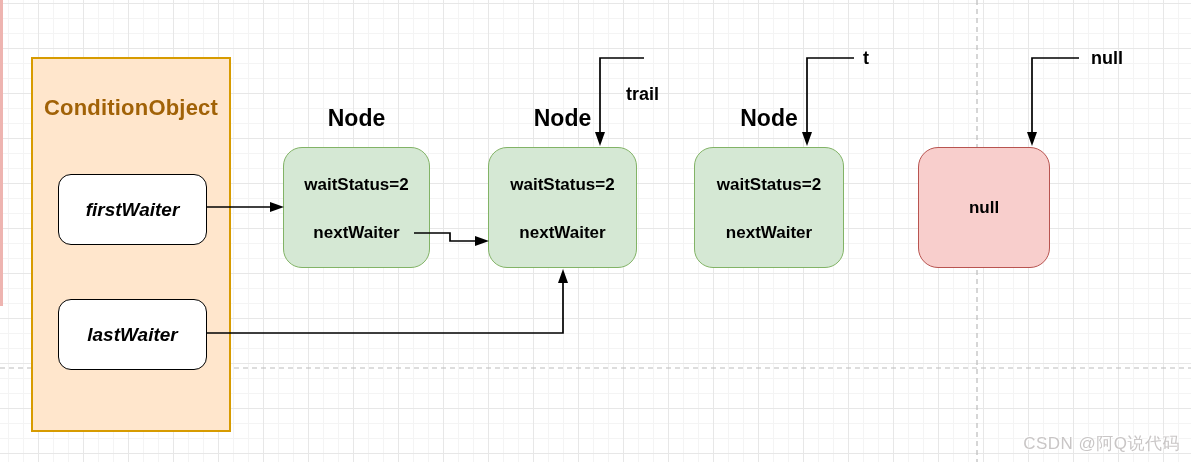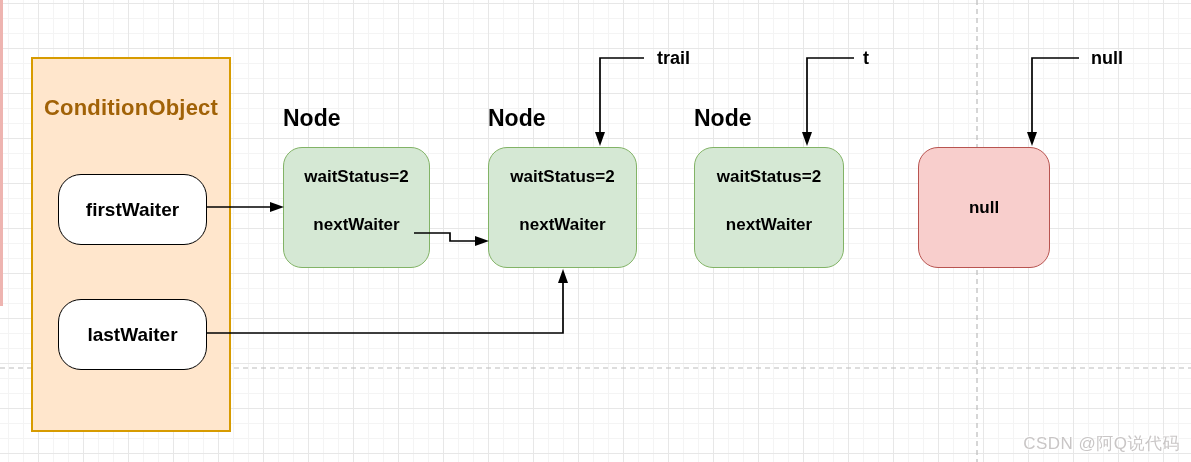--- a/index.html
+++ b/index.html
@@ -57,57 +57,58 @@
     font-weight: bold;
     color: #a16207;
     letter-spacing: 0.2px;
   }
   .field-box {
     position: absolute;
     left: 25px;
     width: 149px; height: 71px;
     background: #ffffff;
     border: 1.6px solid #000000;
-    border-radius: 23px;
+    border-radius: 13px;
     display: flex;
     align-items: center;
     justify-content: center;
     font-size: 19px;
     font-weight: bold;
     color: #000;
+    font-style: italic;
   }
   .field-first { top: 115px; }
   .field-last  { top: 240px; }
 
   .node-title {
     position: absolute;
     top: 104px;
     height: 28px;
-    text-align: left;
+    text-align: center;
     font-size: 23px;
     font-weight: bold;
     color: #000;
     z-index: 4;
     line-height: 28px;
   }
   .node-title-1 { left: 283px; width: 147px; }
   .node-title-2 { left: 488px; width: 149px; }
   .node-title-3 { left: 694px; width: 150px; }
 
   .node-box {
     top: 147px;
     height: 121px;
     background: var(--node-fill, #D5E8D4);
     border: 1.6px solid var(--node-stroke, #82B366);
     border-radius: 19px;
     z-index: 3;
     display: flex;
     flex-direction: column;
     align-items: center;
-    padding-top: 17px;
+    padding-top: 25px;
   }
   .node-1 { left: 283px; width: 147px; }
   .node-2 { left: 488px; width: 149px; }
   .node-3 { left: 694px; width: 150px; }
   .node-row {
     height: 24px;
     line-height: 24px;
     font-size: 17px;
     font-weight: bold;
     color: #000;
@@ -133,21 +134,21 @@
     position: absolute;
     top: 46px;
     height: 24px;
     line-height: 24px;
     font-size: 18px;
     font-weight: bold;
     color: #000;
     z-index: 7;
     white-space: nowrap;
   }
-  .pointer-trail { left: 657px; }
+  .pointer-trail { left: 626px; margin-top: 36px; }
   .pointer-t     { left: 863px; }
   .pointer-next  { left: 1091px; }
 
   .watermark {
     position: absolute;
     right: 11px; top: 432px;
     font-size: 17px;
     color: var(--watermark-color, #C9C6C6);
     text-shadow: 1px 1px 0 rgba(255,255,255,0.95), -1px -1px 0 rgba(255,255,255,0.95);
     z-index: 8;

